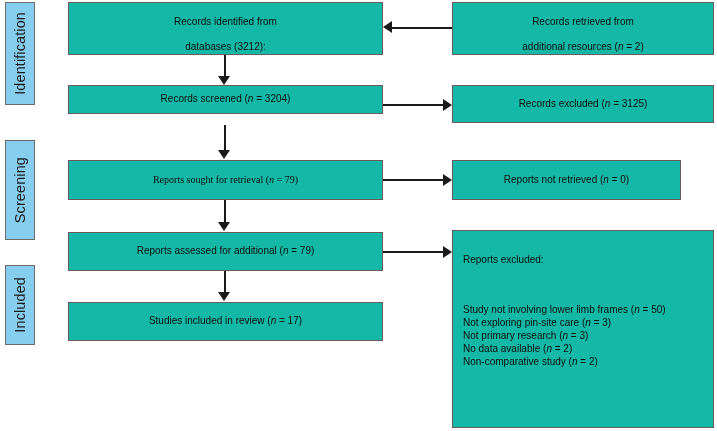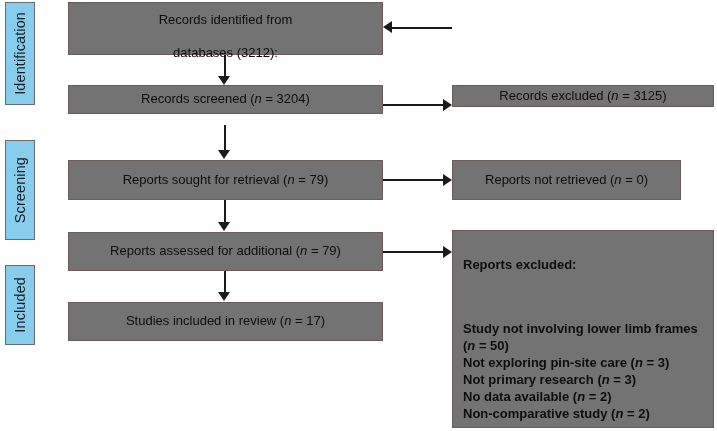--- a/index.html
+++ b/index.html
@@ -32,28 +32,28 @@
     transform: rotate(180deg);
     font-size: 14.5px;
     color: #1a1a1a;
     white-space: nowrap;
     letter-spacing: 0.1px;
   }
 
   
   .box {
     position: absolute;
-    background: #737373;
+    background: #14b8a6;
     border: 1.6px solid #6b5b5b;
     box-sizing: border-box;
     display: flex;
     align-items: center;
     justify-content: center;
     text-align: center;
-    font-size: 13px;
+    font-size: 10px;
     color: #0d0d0d;
     line-height: 1.28;
     padding: 2px 6px;
   }
   .box.left-align {
     justify-content: flex-start;
     text-align: left;
     align-items: flex-start;
     padding: 9px 8px 6px 10px;
     line-height: 1.30;
@@ -112,60 +112,66 @@
     <span class="stage-text">Included</span>
   </div>
 
   <div class="box" style="left:68px; top:2px; width:315px; height:53px;">
     <div class="box-text">
       <span>Records identified from</span><br>
       <span>databases (3212):</span>
     </div>
   </div>
 
+  <div class="box" style="left:452px; top:2px; width:262px; height:53px;">
+    <div class="box-text">
+      <span>Records retrieved from</span><br>
+      <span>additional resources (</span><em>n</em><span> = 2)</span>
+    </div>
+  </div>
 
   <div class="conn h" style="left:392px; top:27px; width:60px;"></div>
   <div class="arrowhead left" style="left:383px; top:21px;"></div>
 
   <div class="conn v" style="left:224px; top:55px; height:22px;"></div>
   <div class="arrowhead down" style="left:218px; top:76px;"></div>
 
   <div class="box" style="left:68px; top:85px; width:315px; height:29px;">
     <div class="box-text"><span>Records screened (</span><em>n</em><span> = 3204)</span></div>
   </div>
 
-  <div class="box" style="left:452px; top:85px; width:262px; height:22px;">
+  <div class="box" style="left:452px; top:85px; width:262px; height:38px;">
     <div class="box-text"><span>Records excluded (</span><em>n</em><span> = 3125)</span></div>
   </div>
 
   <div class="conn h" style="left:383px; top:104px; width:60px;"></div>
   <div class="arrowhead right" style="left:443px; top:99px;"></div>
 
   <div class="conn v" style="left:224px; top:125px; height:25px;"></div>
   <div class="arrowhead down" style="left:218px; top:150px;"></div>
 
-  <div class="box" style="left:68px; top:160px; width:315px; height:40px;">
+  <div class="box" style="left:68px; top:160px; width:315px; height:40px;font-family:Liberation Serif, serif;">
     <div class="box-text"><span>Reports sought for retrieval (</span><em>n</em><span> = 79)</span></div>
   </div>
 
   <div class="box" style="left:452px; top:160px; width:229px; height:40px;">
     <div class="box-text"><span>Reports not retrieved (</span><em>n</em><span> = 0)</span></div>
   </div>
 
   <div class="conn h" style="left:383px; top:179px; width:60px;"></div>
   <div class="arrowhead right" style="left:443px; top:174px;"></div>
 
   <div class="conn v" style="left:224px; top:200px; height:23px;"></div>
   <div class="arrowhead down" style="left:218px; top:222px;"></div>
 
   <div class="box" style="left:68px; top:232px; width:315px; height:39px;">
     <div class="box-text"><span>Reports assessed for additional (</span><em>n</em><span> = 79)</span></div>
   </div>
 
-  <div class="box left-align" style="left:452px; top:230px; width:262px; height:198px;font-weight:bold;">
+  <div class="box left-align" style="left:452px; top:230px; width:262px; height:198px;">
     <div class="box-text">
       <div>Reports excluded:</div>
       <div style="height:1.05em;"></div>
       <div id="excluded-list"><div><span>Study not involving lower limb frames (</span><em>n</em><span> = 50)</span></div><div><span>Not exploring pin-site care (</span><em>n</em><span> = 3)</span></div><div><span>Not primary research (</span><em>n</em><span> = 3)</span></div><div><span>No data available (</span><em>n</em><span> = 2)</span></div><div><span>Non-comparative study (</span><em>n</em><span> = 2)</span></div></div>
     </div>
   </div>
 
   <div class="conn h" style="left:383px; top:251px; width:60px;"></div>
   <div class="arrowhead right" style="left:443px; top:246px;"></div>
 

